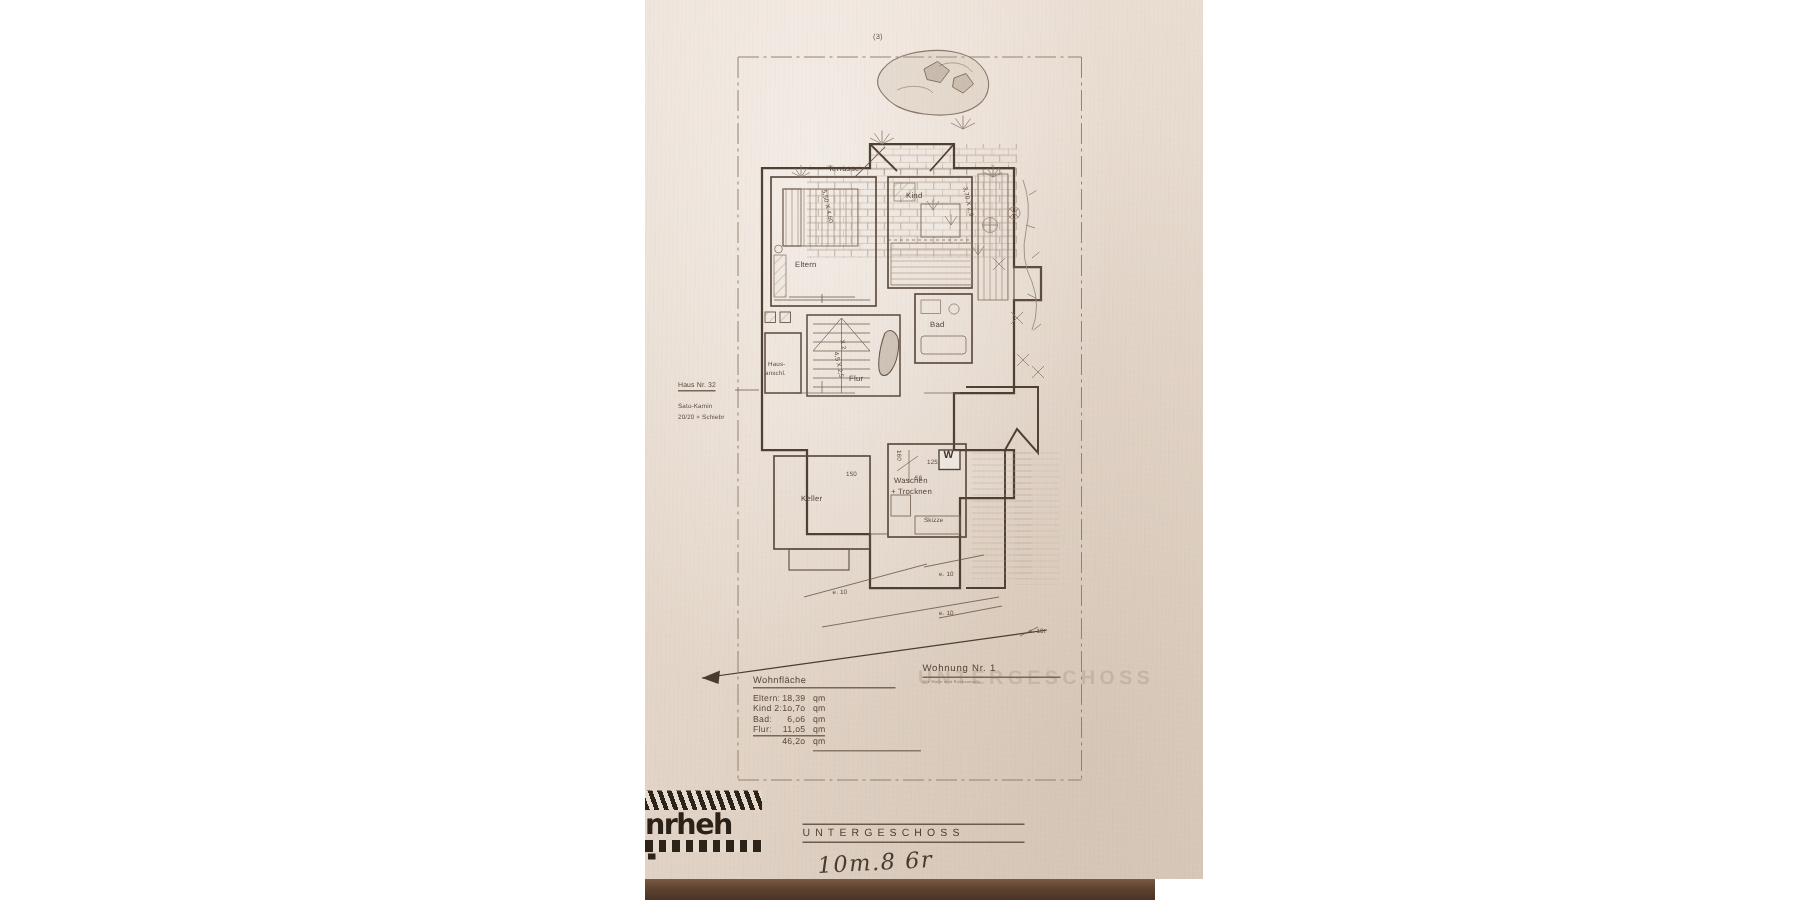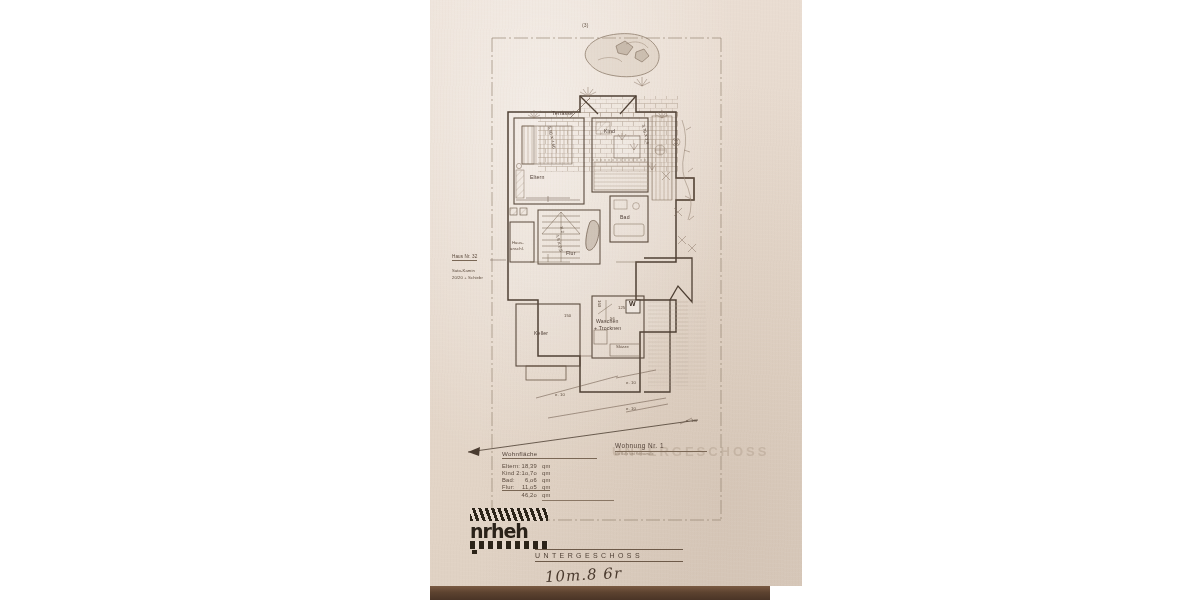--- a/index.html
+++ b/index.html
@@ -64,21 +64,21 @@
   
   #watermark{position:absolute;left:182px;top:444px;font-size:13px;letter-spacing:3px;
              color:rgba(168,150,132,.38);white-space:nowrap;font-weight:bold;}
 
   
   #hand{position:absolute;left:115px;top:566px;color:#4a3a2e;
         font-family:"DejaVu Serif",serif;font-style:italic;font-size:15px;
         letter-spacing:1px;transform:rotate(-3deg);}
 
   
-  #logo{position:absolute;left:0px;top:508px;width:78px;height:45px;margin-left:40px;}
+  #logo{position:absolute;left:0px;top:527px;width:78px;height:45px;}
   #logo .bars{position:absolute;left:0;top:0;width:78px;height:13px;
     background:repeating-linear-gradient(70deg,#2c2419 0 3px,#e6d9cd 3px 6px);}
   #logo .word{position:absolute;left:0;top:12px;font-size:19px;font-weight:bold;
     color:#2a2219;font-family:"DejaVu Sans",sans-serif;letter-spacing:-1px;}
   #logo .dots{position:absolute;left:0;top:33px;width:78px;height:8px;
     background:repeating-linear-gradient(90deg,#2c2419 0 5px,#e6d9cd 5px 9px);}
   #logo .blk{position:absolute;left:2px;top:42px;width:5px;height:4px;background:#2c2419;}
 
   #pageno{position:absolute;left:152px;top:22px;font-size:5px;color:#6b5a4b;}
 </style>

